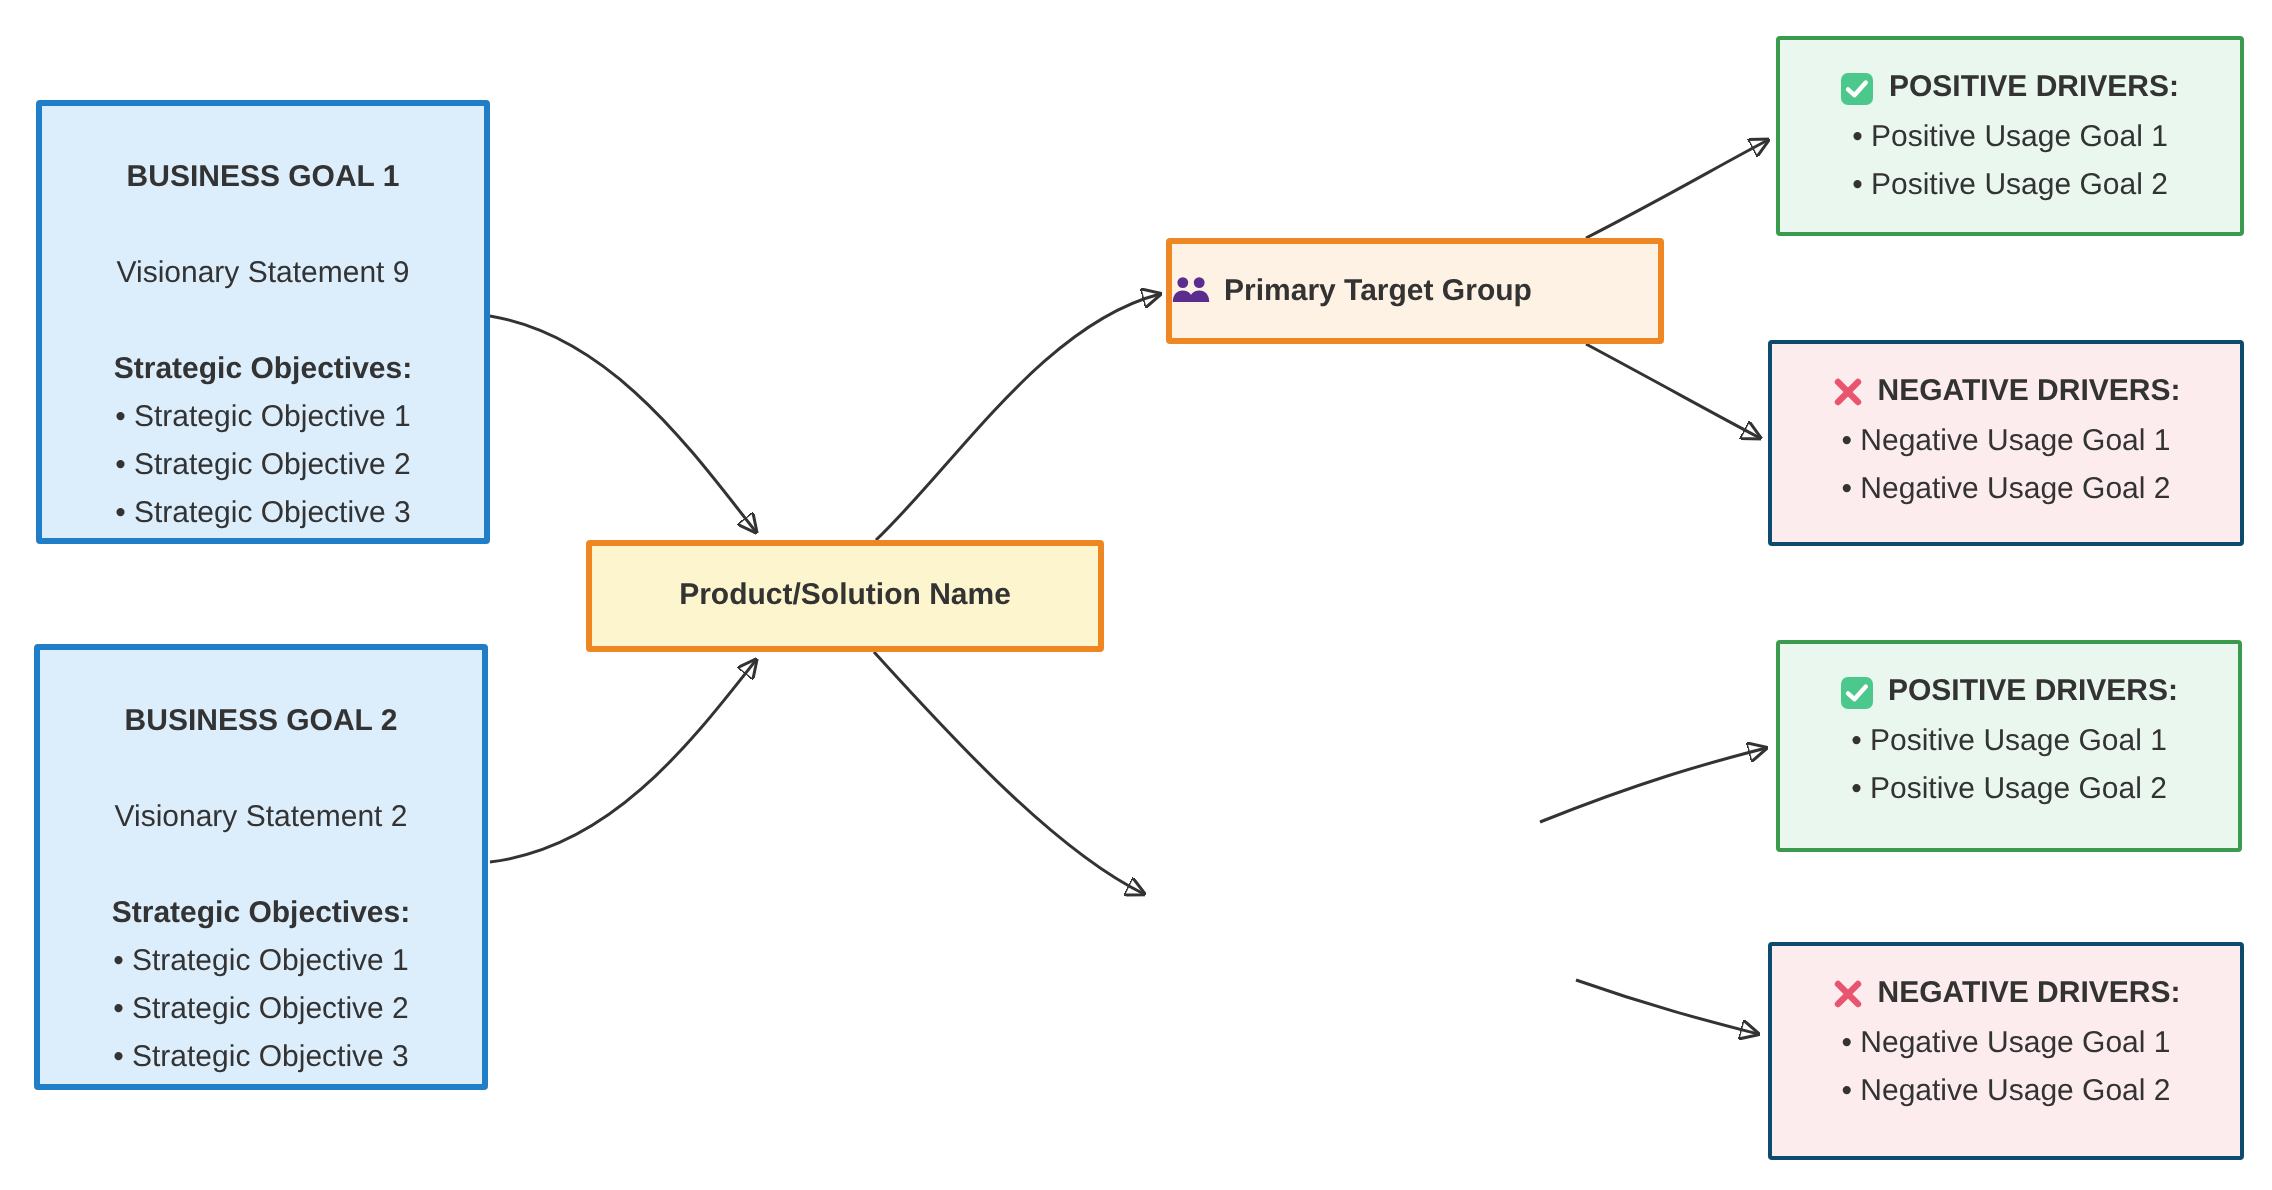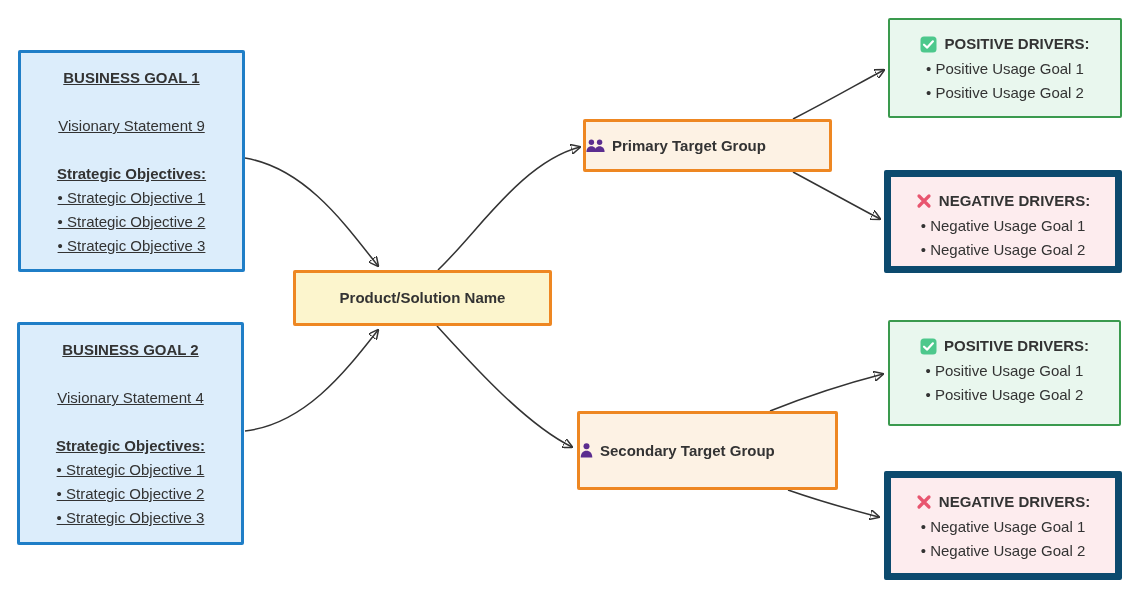--- a/index.html
+++ b/index.html
@@ -6,21 +6,21 @@
   body{font-family:"Liberation Sans","DejaVu Sans",sans-serif;color:#333;}
   .canvas{position:relative;width:1136px;height:595px;background:#fff;overflow:hidden;}
 
   svg.edges{position:absolute;left:0;top:0;z-index:1;}
   svg.edges path{fill:none;stroke:#333333;stroke-width:1.5;}
 
   .node{position:absolute;z-index:2;box-sizing:border-box;border-radius:2px;
         font-size:15px;line-height:24px;text-align:center;}
 
   
-  .goal{background:#dcedfb;border:3px solid #1f7ec7;padding:13px 6px 8px 6px;text-decoration:underline;}
+  .goal{background:#dcedfb;border:3px solid #1f7ec7;padding:24px 6px 8px 6px;}
   .goal .title{font-weight:700;}
   .goal .objlabel{font-weight:700;}
   .gap{height:24px;}
   .bullet::before{content:"• ";}
 
   
   .product{background:#fcf5cd;border:3px solid #ee8722;display:flex;
            align-items:center;justify-content:center;font-weight:700;}
 
   
@@ -28,21 +28,21 @@
          align-items:center;font-weight:700;}
   .group .inner{display:inline-block;}
   .group .icon{display:inline-block;vertical-align:-2px;margin-right:7px;}
   .group-secondary .inner{max-width:200px;}
 
   
   .driver{padding:11px 6px 22px 6px;}
   .driver .dtitle{font-weight:700;line-height:26px;display:flex;
                   align-items:center;justify-content:center;gap:7px;}
   .driver.positive{background:#e9f7ee;border:2px solid #3a9a4e;}
-  .driver.negative{background:#fdecee;border:7px solid #0c4a6e;}
+  .driver.negative{background:#fdecee;border:2px solid #0c4a6e;}
   .icon svg{display:block;}
   .dtitle .icon{display:inline-flex;}
 </style>
 </head>
 <body>
 
 <div class="canvas">
 
   <svg class="edges" width="1136" height="595" viewBox="0 0 1136 595">
     <defs>
@@ -67,21 +67,21 @@
     <div class="gap"></div>
     <div class="objlabel">Strategic Objectives:</div>
     <div class="bullet">Strategic Objective 1</div>
     <div class="bullet">Strategic Objective 2</div>
     <div class="bullet">Strategic Objective 3</div>
   </div>
 
   <div class="node goal" style="left:17px;top:322px;width:227px;height:223px;">
     <div class="title">BUSINESS GOAL 2</div>
     <div class="gap"></div>
-    <div class="vision">Visionary Statement 4</div>
+    <div class="vision">Visionary Statement 2</div>
     <div class="gap"></div>
     <div class="objlabel">Strategic Objectives:</div>
     <div class="bullet">Strategic Objective 1</div>
     <div class="bullet">Strategic Objective 2</div>
     <div class="bullet">Strategic Objective 3</div>
   </div>
 
   <div class="node product" style="left:293px;top:270px;width:259px;height:56px;">
     <span>Product/Solution Name</span>
   </div>
@@ -90,28 +90,20 @@
     <span class="inner"><span class="icon"><svg width="19" height="14" viewBox="0 0 19 14">
             <g fill="#5b2d8f">
               <circle cx="5.4" cy="3.3" r="2.7"></circle>
               <path d="M0.4,13 C0.4,9.4 2.4,7.2 5.4,7.2 C8.4,7.2 10.4,9.4 10.4,13 Z"></path>
               <circle cx="13.6" cy="3.3" r="2.7"></circle>
               <path d="M8.6,13 C8.6,9.4 10.6,7.2 13.6,7.2 C16.6,7.2 18.6,9.4 18.6,13 Z"></path>
             </g>
           </svg></span><span>Primary Target Group</span></span>
   </div>
 
-  <div class="node group group-secondary" style="left:577px;top:411px;width:261px;height:79px;">
-    <span class="inner"><span class="icon"><svg width="13" height="15" viewBox="0 0 13 15">
-            <g fill="#5b2d8f">
-              <circle cx="6.5" cy="3.3" r="3"></circle>
-              <path d="M0.7,14.5 C0.7,10.3 3.1,7.8 6.5,7.8 C9.9,7.8 12.3,10.3 12.3,14.5 Z"></path>
-            </g>
-          </svg></span><span>Secondary Target Group</span></span>
-  </div>
 
   <div class="node driver positive" style="left:888px;top:18px;width:234px;height:100px;">
     <div class="dtitle">
       <span class="icon">
           <svg width="17" height="17" viewBox="0 0 17 17">
             <rect x="0.5" y="0.5" width="16" height="16" rx="3.5" fill="#4dc88c"></rect>
             <path d="M4,8.7 L7.2,11.6 L12.9,5.3" stroke="#ffffff" stroke-width="2.2" fill="none" stroke-linecap="round" stroke-linejoin="round"></path>
           </svg>
         </span>
       <span>POSITIVE DRIVERS:</span>

